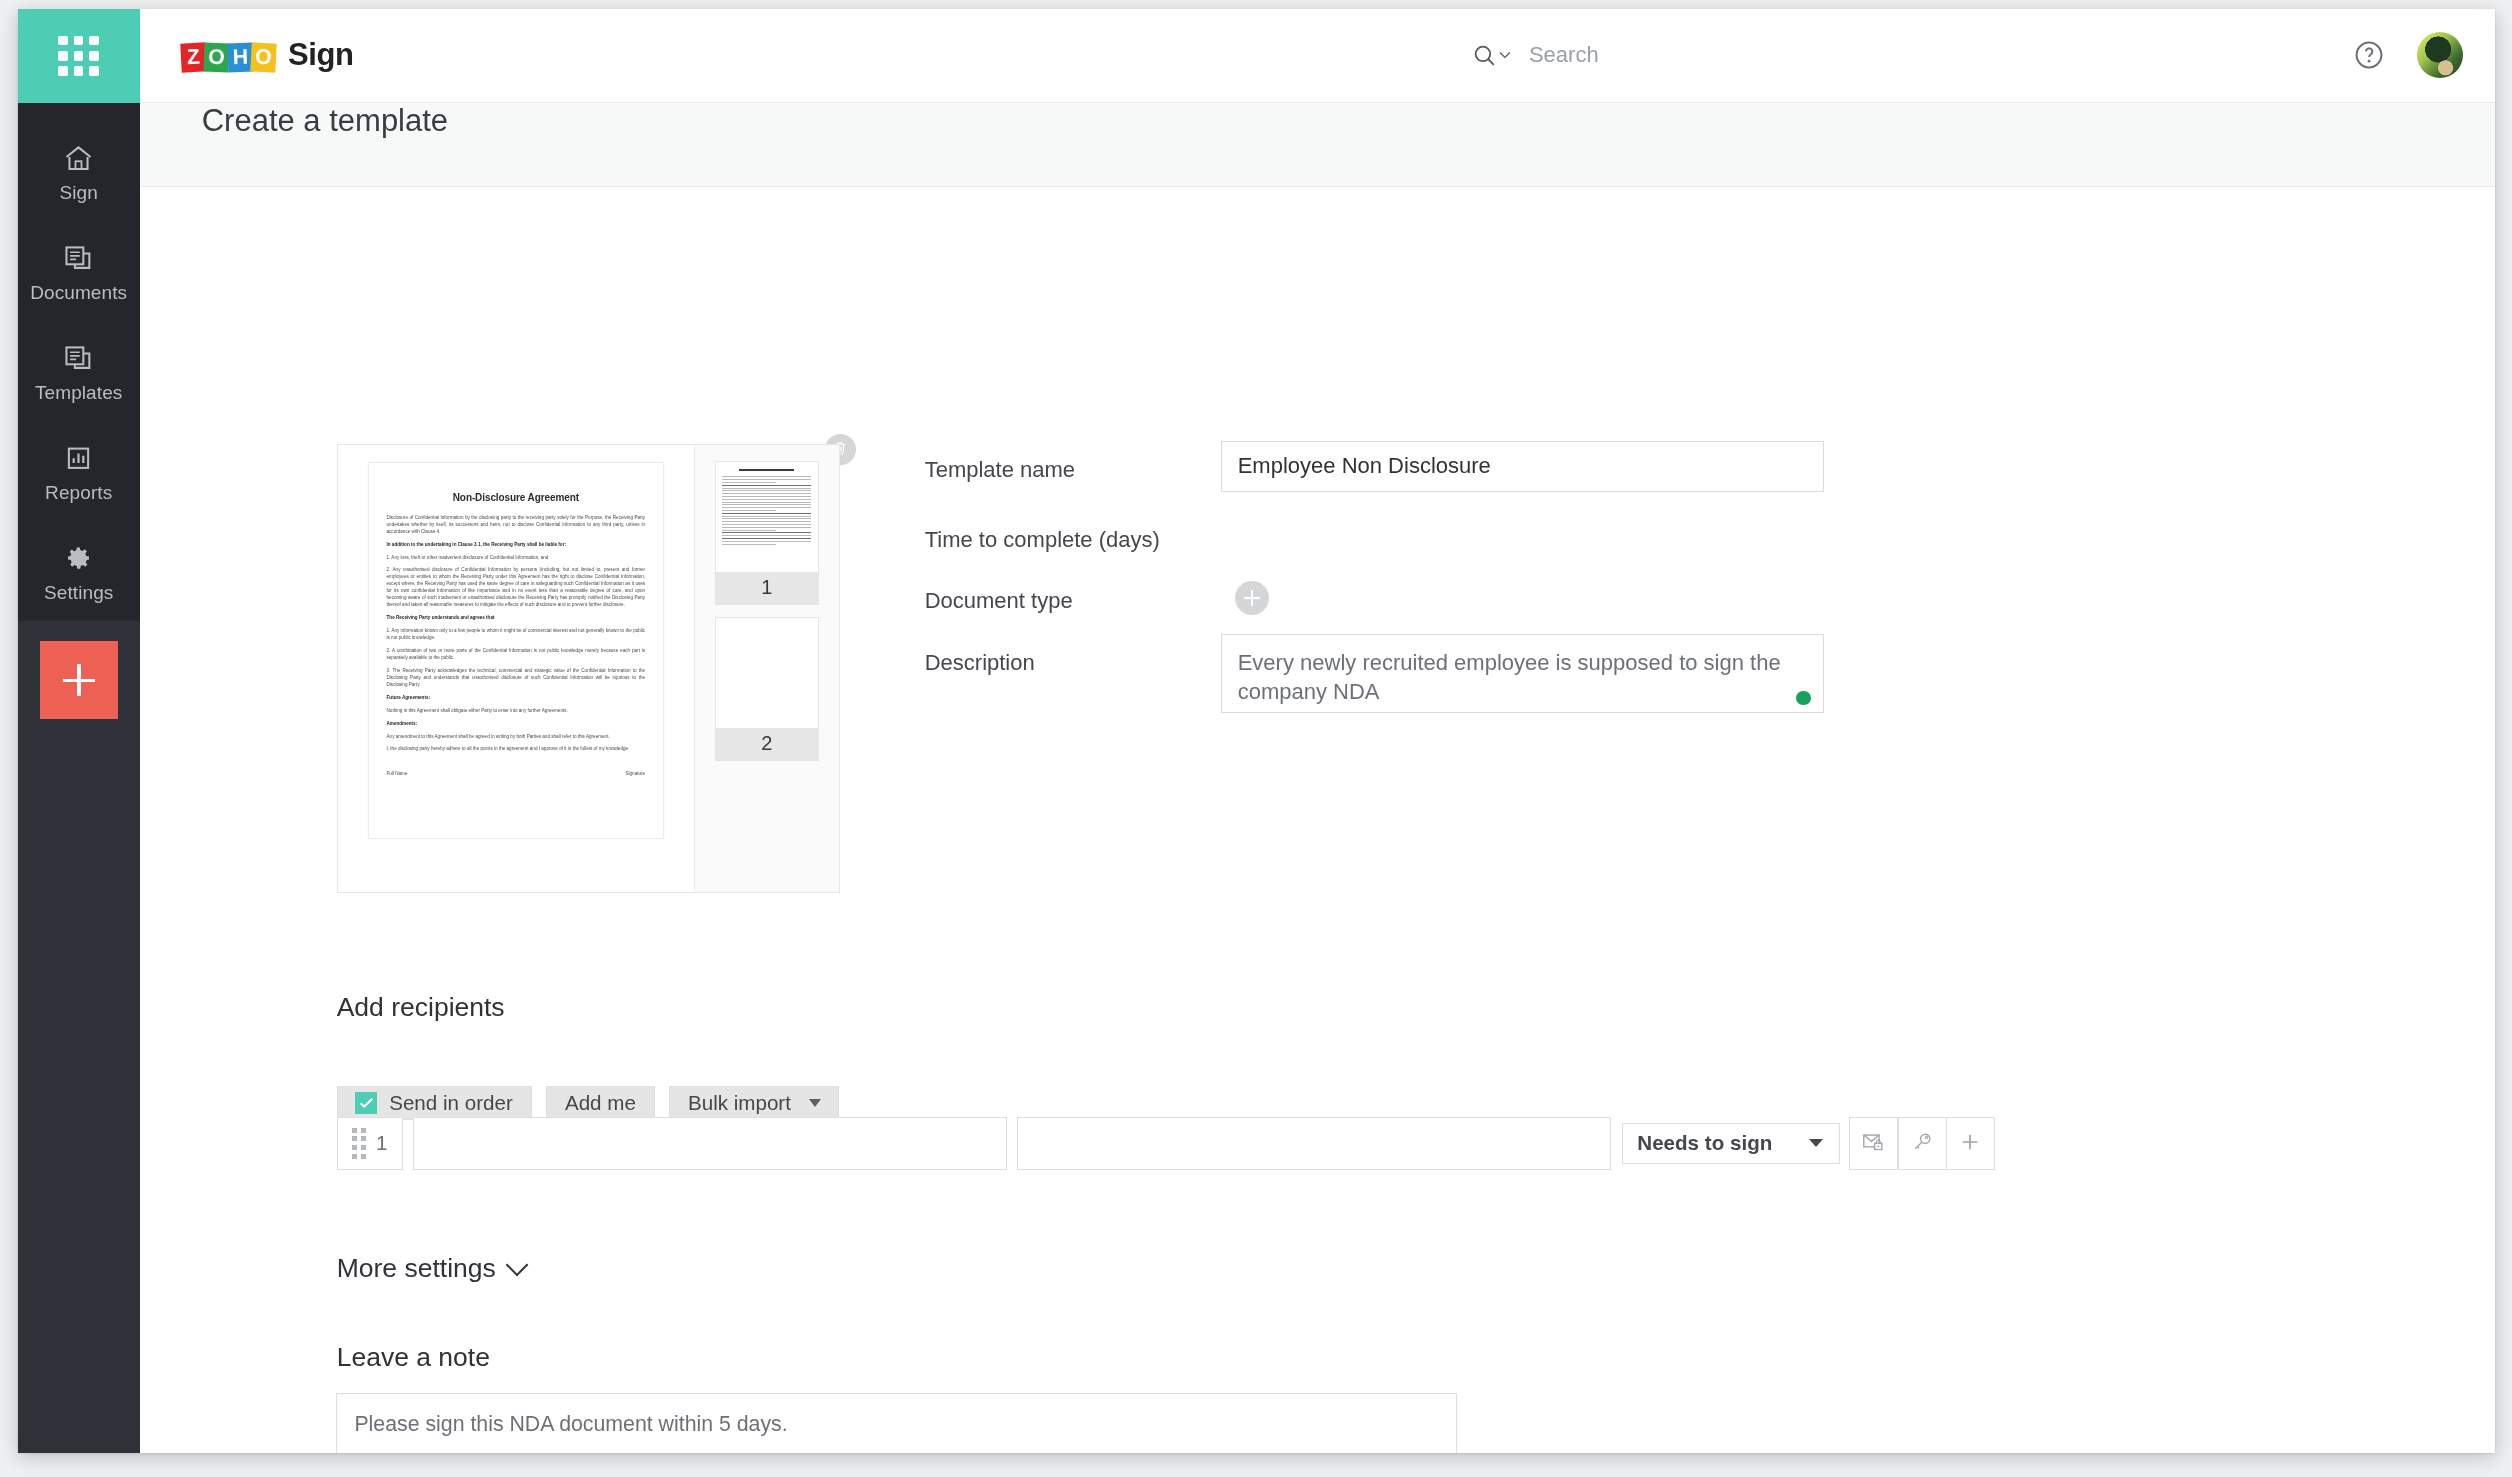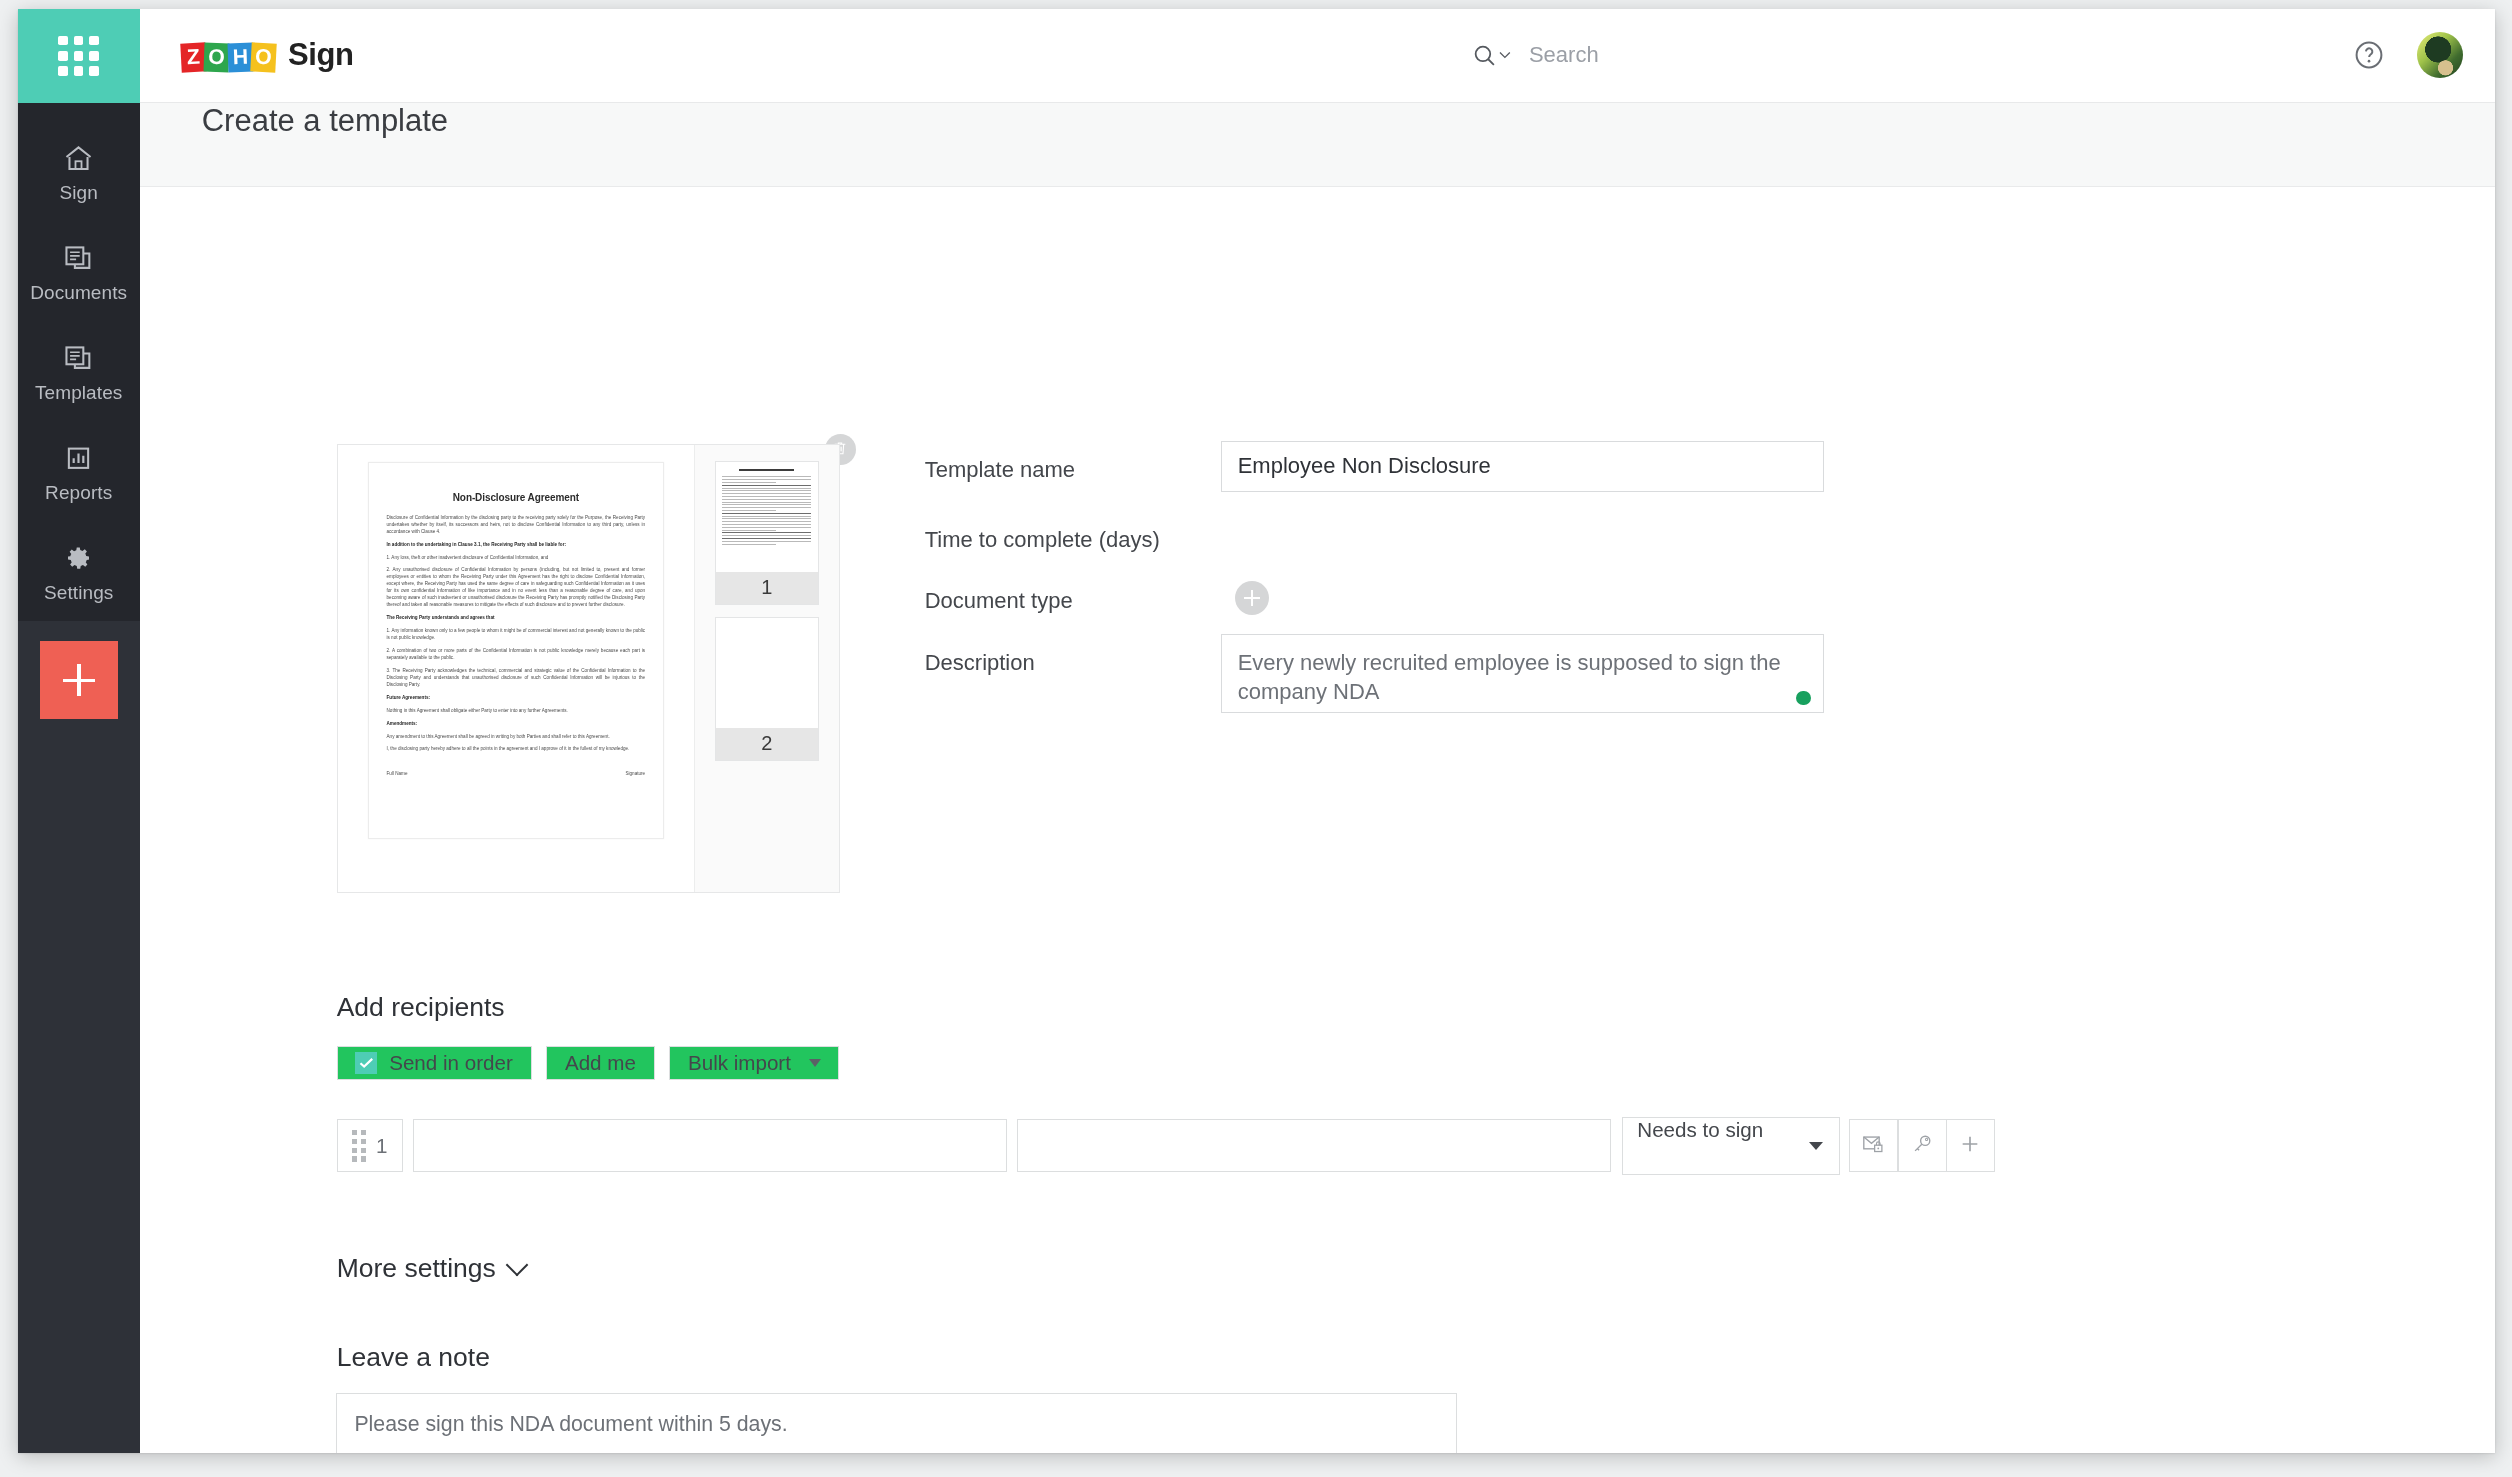--- a/index.html
+++ b/index.html
@@ -209,23 +209,23 @@
   .green-dot {
     position:absolute; right: 13.2px; bottom: 10.3px;
     width: 14.7px; height: 14.7px; border-radius:50%; background:#18a05e;
   }
 
   
   .sect-title { font-size: 26.5px; color:#2f3237; }
   .recip-head { position:absolute; left: 197px; top: 805px; }
   .btnrow { position:absolute; left: 197px; top: 859px; display:flex; gap: 14.7px; }
   .obtn {
-    height: 34px; border:0.7px solid #dcdedf; background:#22c55e;
+    height: 34px; border:0.7px solid #dcdedf; background:#e5e5e5;
     display:flex; align-items:center; gap: 11.8px; padding: 0 17.7px;
-    font-size: 20.6px; color:#44474c; cursor:pointer;
+    font-size: 20.6px; color:#44474c; cursor:pointer;margin-top:40px;
   }
   .chk {
     width: 22px; height: 22px; background:#4ecdb5;
     display:flex; align-items:center; justify-content:center;
   }
   .obtn .dcaret {
     width:0;height:0;border-left:6.6px solid transparent;border-right:6.6px solid transparent;
     border-top:8px solid #5c6066; margin-left: 5.9px;
   }
 
@@ -241,23 +241,23 @@
   .drag-num { font-size: 20.6px; color:#6d7177; }
   .rinput {
     height: 53px; border:0.7px solid #dcdedf; background:#fff;
     font-size: 20.6px; color:#2f3237; padding: 0 14.7px; outline:none;
     font-family:"Liberation Sans", sans-serif; margin-left: 10.3px;
   }
   .rinput.name { width: 506px; }
   .rinput.email { width: 594px; }
   .rinput.extra { width: 594px; }
   .rselect {
-    width: 218px; height: 58px; border:0.7px solid #dcdedf; background:#fff;
-    display:flex; align-items:flex-start; padding: 0 14.7px; margin-left: 10.3px;
-    font-size: 20.6px; color:#44474c; position:relative; cursor:pointer;
+    width: 218px; height: 41px; border:0.7px solid #dcdedf; background:#fff;
+    display:flex; align-items:center; padding: 0 14.7px; margin-left: 10.3px;
+    font-size: 20.6px; color:#44474c; position:relative; cursor:pointer;font-weight:bold;
   }
   .rselect .caret {
     position:absolute; right: 16px; top:50%; transform:translateY(-50%);
     width:0;height:0;border-left:7.4px solid transparent;border-right:7.4px solid transparent;
     border-top:8.8px solid #44474c;
   }
   .ricons { display:flex; margin-left: 10.3px; }
   .ricon-btn {
     width: 49px; height: 53px; border:0.7px solid #dcdedf; background:#fff;
     display:flex; align-items:center; justify-content:center; margin-left:-0.7px; cursor:pointer;

